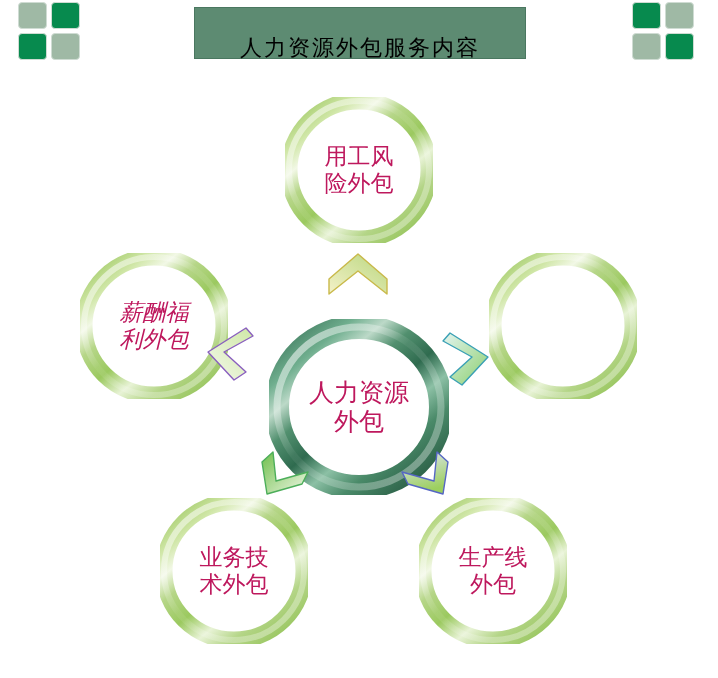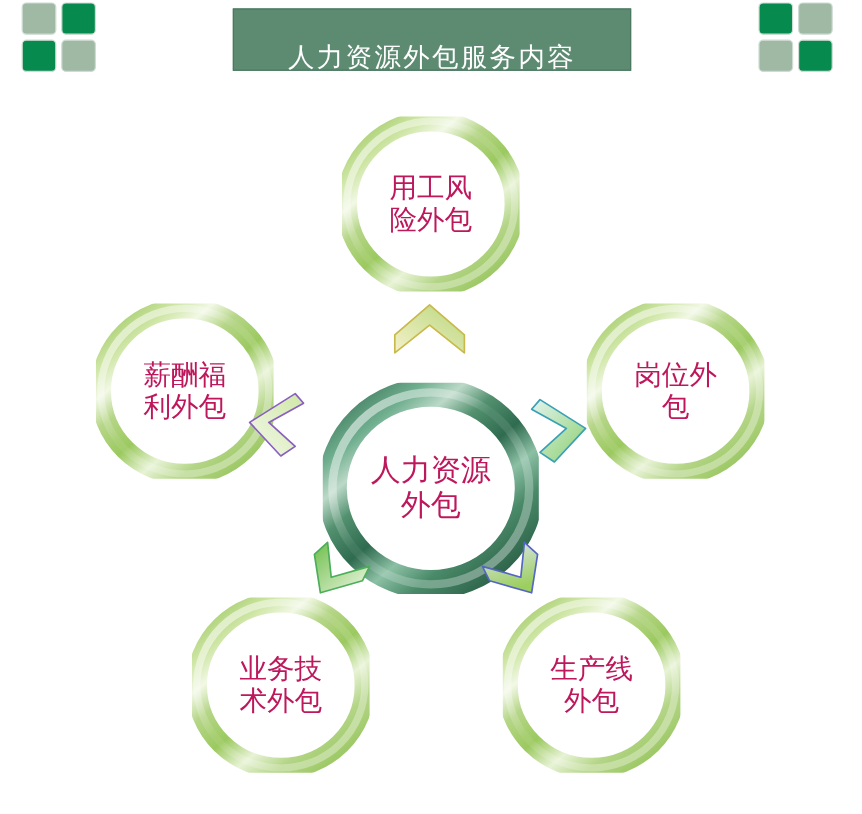--- a/index.html
+++ b/index.html
@@ -29,21 +29,21 @@
     top: 7px;
     width: 330px;
     height: 50px;
     background: #5d8b72;
     border: 1px solid #4a7760;
     display: flex;
     align-items: center;
     justify-content: center;
   }
   .header-title {
-    color: #ffffff;
+    color: #000000;
     font-size: 22px;
     font-family: "Liberation Serif", "DejaVu Serif", serif;
     letter-spacing: 2px;
     white-space: nowrap;
     margin-top: 29px;
   }
   .corner-block {
     position: absolute;
     width: 66px;
     height: 60px;
@@ -114,21 +114,21 @@
   .node.center .node-label {
     font-size: 25px;
     width: 132px;
   }
 
   
   .node-top          { left: 285px; top: 27px; }
   .node-right        { left: 489px; top: 183px; }
   .node-bottom-right { left: 419px; top: 428px; }
   .node-bottom-left  { left: 160px; top: 428px; }
-  .node-left         { left: 80px;  top: 183px; }
+  .node-left         { left: 80px;  top: 183px; font-style: italic; }
   .node-center       { left: 269px; top: 249px; }
 
   
   .arrow {
     position: absolute;
     z-index: 2;
   }
   .arrow-up          { left: 325px; top: 178px; }
   .arrow-right       { left: 442px; top: 258px; }
   .arrow-down-right  { left: 397px; top: 378px; }
@@ -221,22 +221,20 @@
     </svg>
     <div class="node-label">用工风
 险外包</div>
   </div>
 
   <div class="node satellite node-right">
     <svg class="ring-svg" width="148" height="146" viewBox="0 0 148 146">
       <ellipse cx="74" cy="73" rx="70" ry="69" fill="none" stroke="url(#ringGradSat)" stroke-width="17"></ellipse>
       <ellipse cx="74" cy="73" rx="70" ry="69" fill="none" stroke="url(#ringGradSatInner)" stroke-width="6"></ellipse>
     </svg>
-    <div class="node-label">岗位外
-包</div>
   </div>
 
   <div class="node satellite node-bottom-right">
     <svg class="ring-svg" width="148" height="146" viewBox="0 0 148 146">
       <ellipse cx="74" cy="73" rx="70" ry="69" fill="none" stroke="url(#ringGradSat)" stroke-width="17"></ellipse>
       <ellipse cx="74" cy="73" rx="70" ry="69" fill="none" stroke="url(#ringGradSatInner)" stroke-width="6"></ellipse>
     </svg>
     <div class="node-label">生产线
 外包</div>
   </div>

